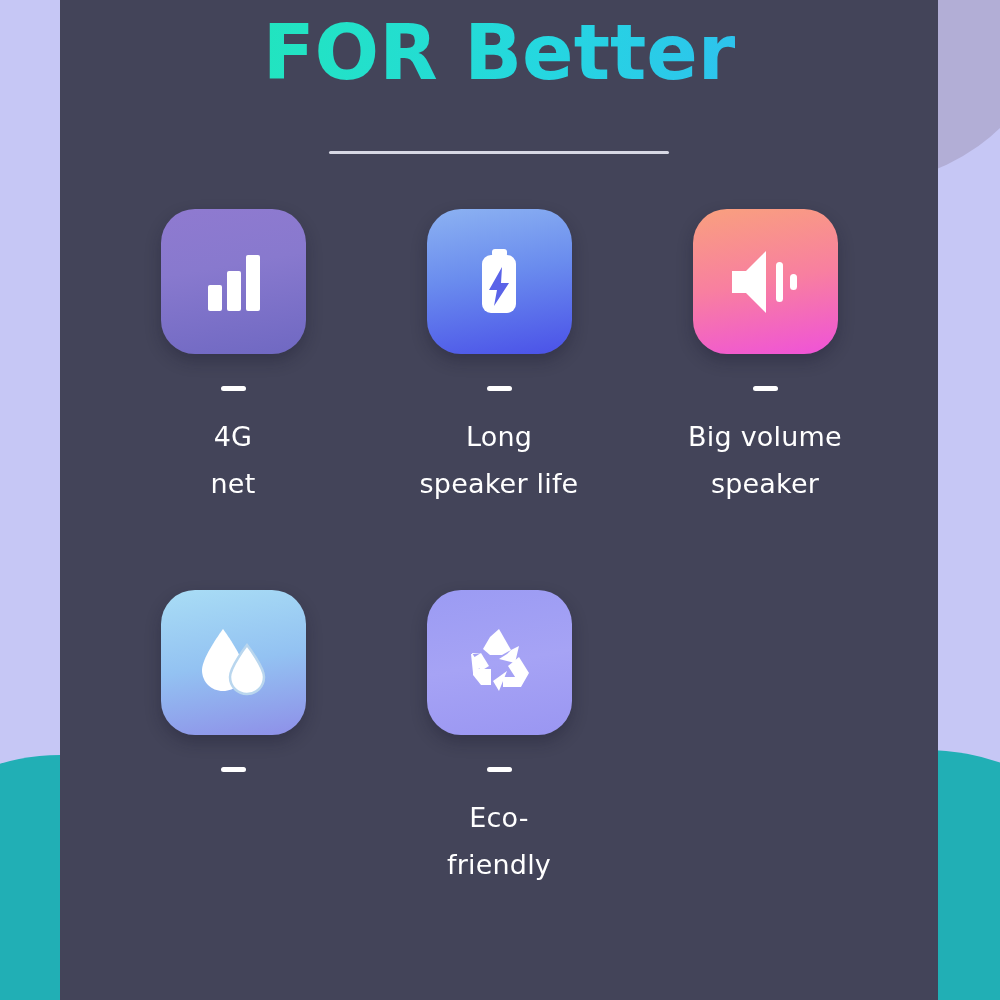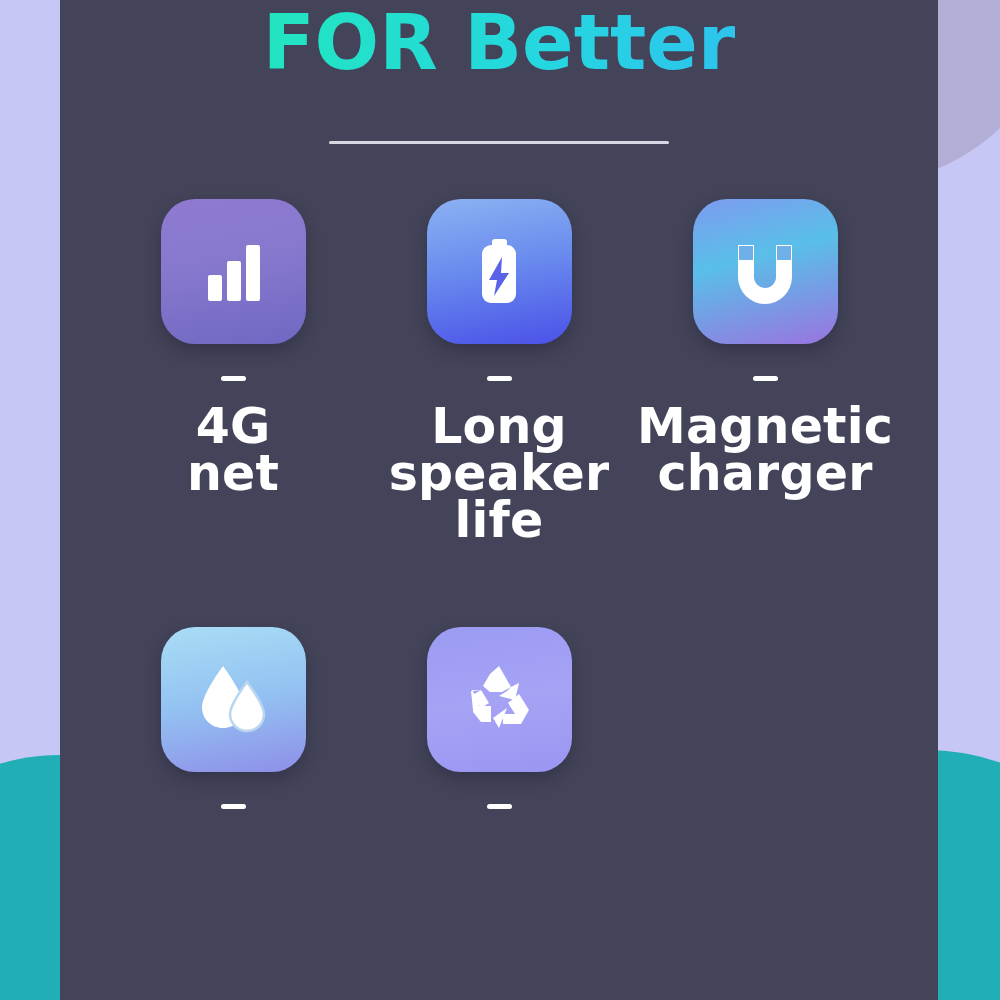--- a/index.html
+++ b/index.html
@@ -55,21 +55,21 @@
     top: 0;
     width: 878px;
     height: 1000px;
     background: #434459;
     overflow: hidden;
     z-index: 5;
   }
 
   
   #title-block {
-    padding-top: 2px;
+    padding-top: 12px;
     text-align: center;
   }
   .title-line {
     font-family: "DejaVu Sans", sans-serif;
     font-weight: 700;
     font-size: 76px;
     line-height: 82px;
     letter-spacing: 0px;
     background-image: linear-gradient(100deg, #1fe8a8 0%, #22e3c4 28%, #25d7e0 55%, #2ec2ee 78%, #34b4f2 100%);
     -webkit-background-clip: text;
@@ -117,22 +117,22 @@
     height: 5px;
     background: #ffffff;
     border-radius: 3px;
     margin-top: 32px;
   }
 
   .label {
     margin-top: 22px;
     color: #ffffff;
     font-family: "DejaVu Sans", sans-serif;
-    font-weight: 700;
-    font-size: 49px;
+    font-weight: 400;
+    font-size: 27px;
     line-height: 47px;
     text-align: center;
     white-space: pre-line;
     letter-spacing: 0.2px;
   }
 
   
   .tile-signal  { background: linear-gradient(170deg, #8f7ad0 0%, #8879ce 40%, #6f68c2 100%); }
   .tile-battery { background: linear-gradient(170deg, #8cb2f2 0%, #6a8cee 45%, #4a51e8 100%); }
   .tile-speaker { background: linear-gradient(170deg, #f9a07e 0%, #f87fa0 50%, #ef52d9 100%); }
@@ -182,35 +182,35 @@
               <rect x="23" y="13" width="34" height="58" rx="9" fill="#fff"></rect>
               <path d="M43 25 L30 48 L38 48 L35 64 L50 41 L42 41 Z" fill="#5a63e8"></path>
             </svg>
           </span>
         </div>
         <div class="dash"></div>
         <div class="label">Long
 speaker life</div>
       </div>
 
-
-      <div class="cell">
-        <div class="tile tile-magnet">
-          <span>
-            <svg width="78" height="78" viewBox="0 0 78 78">
-              <path d="M12 12 L12 44 A27 27 0 0 0 66 44 L66 12 L50 12 L50 44 A11 11 0 0 1 28 44 L28 12 Z" fill="#fff"></path>
-              <rect x="13" y="13" width="14" height="14" fill="#6fb0e8"></rect>
-              <rect x="51" y="13" width="14" height="14" fill="#6fb0e8"></rect>
-            </svg>
-          </span>
-        </div>
-        <div class="dash"></div>
-        <div class="label">Magnetic
-charger</div>
-      </div>
+      <div class="cell">
+        <div class="tile tile-speaker">
+          <span>
+            <svg width="82" height="82" viewBox="0 0 82 82">
+              <path d="M8 30 L22 30 L42 10 L42 72 L22 52 L8 52 Z" fill="#fff"></path>
+              <rect x="52" y="21" width="7" height="40" rx="3.5" fill="#fff"></rect>
+              <rect x="66" y="33" width="7" height="16" rx="3.5" fill="#fff"></rect>
+            </svg>
+          </span>
+        </div>
+        <div class="dash"></div>
+        <div class="label">Big volume
+speaker</div>
+      </div>
+
 
       <div class="cell">
         <div class="tile tile-water">
           <span>
             <svg width="80" height="80" viewBox="0 0 80 80">
               <path d="M30 6 C30 6 9 34 9 47 C9 59 18 68 30 68 C42 68 51 59 51 47 C51 34 30 6 30 6 Z" fill="#fff"></path>
               <path d="M54 22 C54 22 37 44 37 54 C37 64 45 71 54 71 C63 71 71 64 71 54 C71 44 54 22 54 22 Z" fill="#fff" stroke="#b9d6ee" stroke-width="2.5"></path>
             </svg>
           </span>
         </div>
@@ -228,17 +228,19 @@
                 <path d="M22 30 L13 30 L22 44 L14 50 L12 31 Z"></path>
                 <path d="M14 46 L32 46 L32 62 L22 62 L14 52 Z"></path>
                 <path d="M60 34 L70 50 L58 57 L49 43 Z"></path>
                 <path d="M70 50 L62 64 L44 64 L44 54 L58 54 Z"></path>
                 <path d="M48 48 L40 68 L34 58 Z"></path>
               </g>
             </svg>
           </span>
         </div>
         <div class="dash"></div>
+        <div class="label">Eco-
+friendly</div>
       </div>
 
     </div>
   </div>
 </div>
 
 </body></html>

